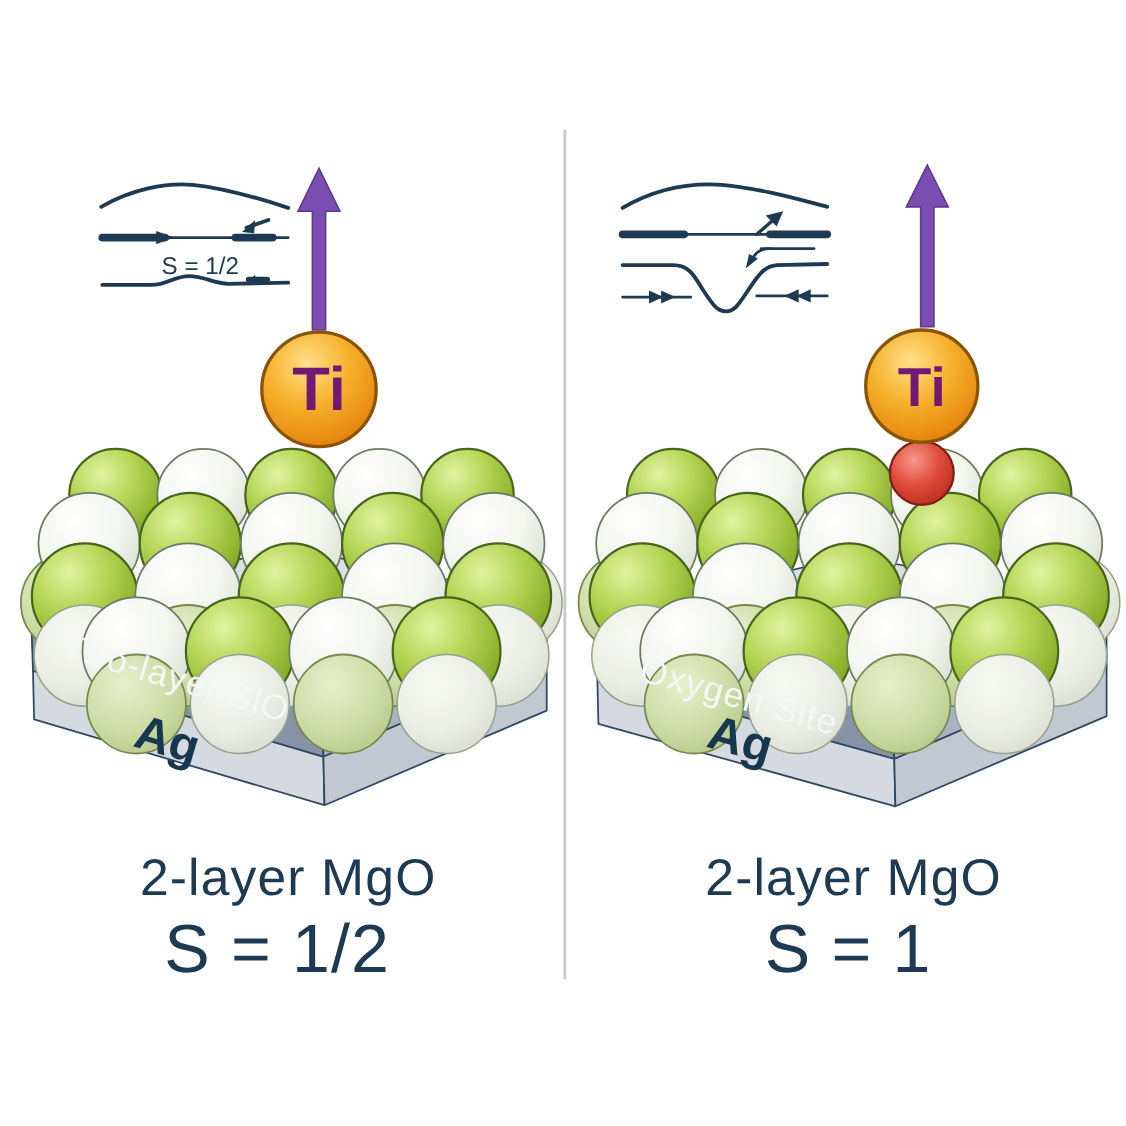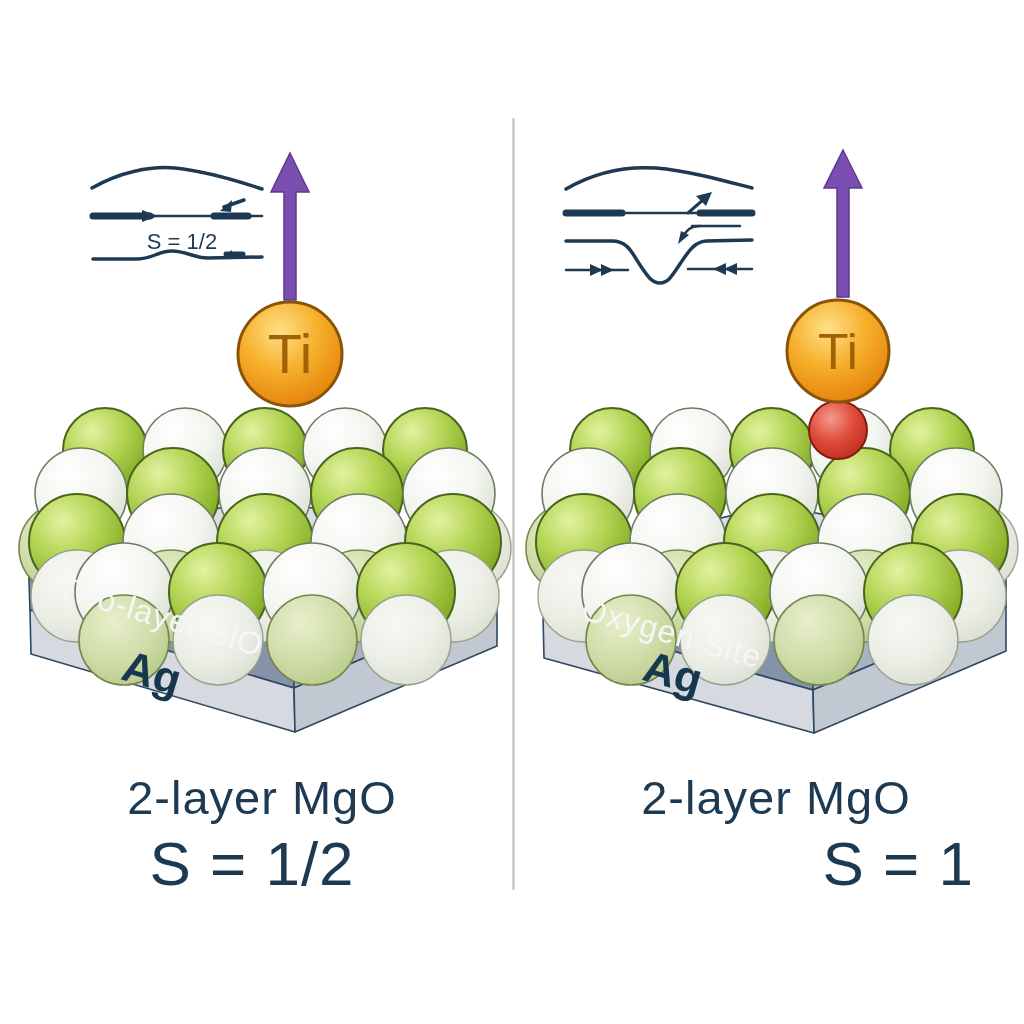--- a/index.html
+++ b/index.html
@@ -6,21 +6,21 @@
   #canvas{position:relative;width:1024px;height:1020px;background:#ffffff;overflow:hidden;
           font-family:"Liberation Sans", sans-serif;}
   #scene{position:absolute;left:0;top:0;}
   .txt{position:absolute;text-align:center;color:#1d3a52;}
   .caption1{font-size:47px;line-height:64px;letter-spacing:1px;}
   .caption2{font-size:62px;line-height:64px;letter-spacing:1px;}
   .slab-label{color:#f4f6f8;font-size:32px;line-height:40px;letter-spacing:1px;
               transform-origin:center center;}
   .ag-label{color:#17374f;font-size:44px;line-height:46px;font-weight:600;
             transform-origin:center center;}
-  .ti-label{color:#a16207;font-weight:400;}
+  .ti-label{color:#701a75;font-weight:700;}
   .diagram-label{font-size:22px;line-height:24px;color:#1e3a52;font-weight:500;}
 </style>
 </head>
 <body>
 
 <div id="canvas">
 
   <svg id="scene" width="1024" height="1024" viewBox="0 0 1024 1024">
     <defs>
       <radialGradient id="gGreen" cx="35%" cy="28%" r="80%">
@@ -188,14 +188,14 @@
   <div class="txt slab-label" style="left:38px;top:596px;width:244px;transform:rotate(16.5deg);">Two-layer SlO</div>
   <div class="txt ag-label" style="left:82px;top:650px;width:140px;transform:rotate(16.5deg);">Ag</div>
 
   <div class="txt slab-label" style="left:552px;top:613px;width:240px;transform:rotate(15.7deg);">Oxygen Site</div>
   <div class="txt ag-label" style="left:598px;top:650px;width:150px;transform:rotate(15.7deg);">Ag</div>
 
   <div class="txt caption1" style="left:32px;top:766px;width:460px;">2-layer MgO</div>
   <div class="txt caption2" style="left:32px;top:832px;width:440px;">S = 1/2</div>
 
   <div class="txt caption1" style="left:546px;top:766px;width:460px;">2-layer MgO</div>
-  <div class="txt caption2" style="left:524px;top:832px;width:450px;text-align:right;">S = 1</div>
+  <div class="txt caption2" style="left:546px;top:832px;width:450px;">S = 1</div>
 </div>
 
 </body></html>

